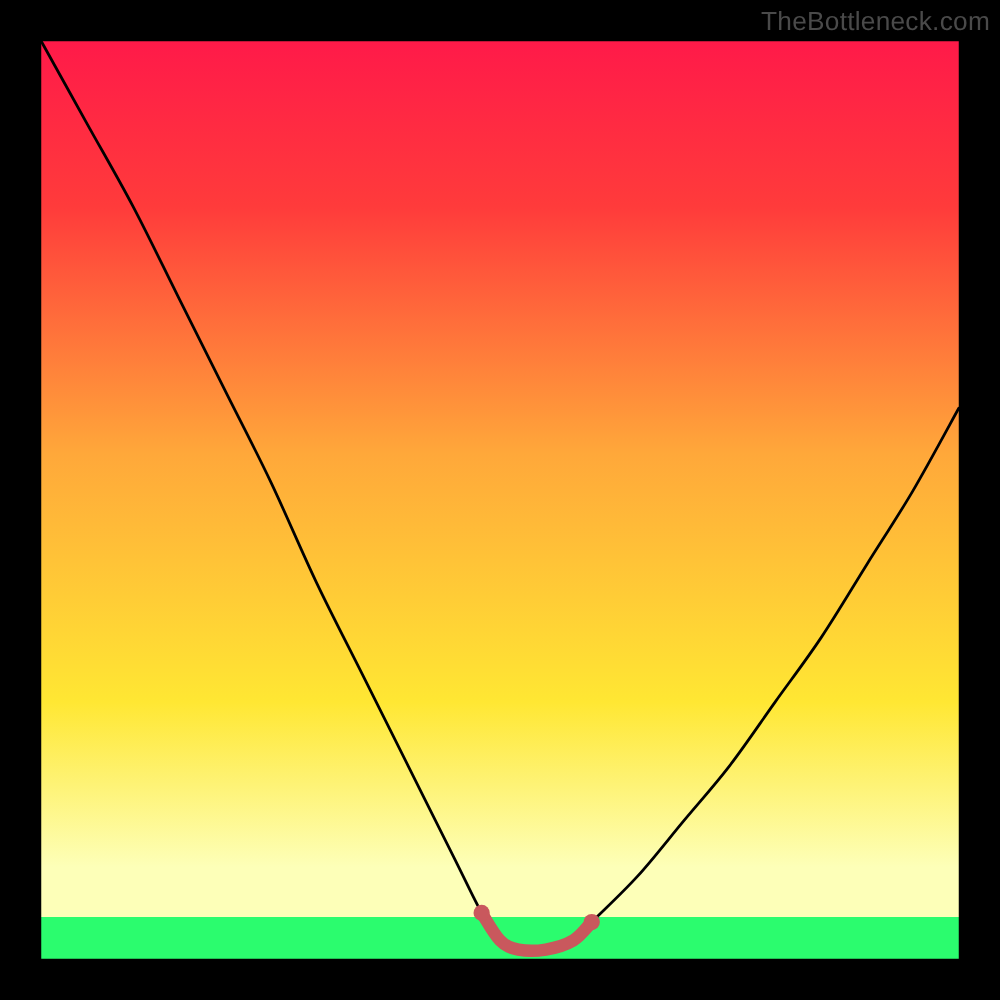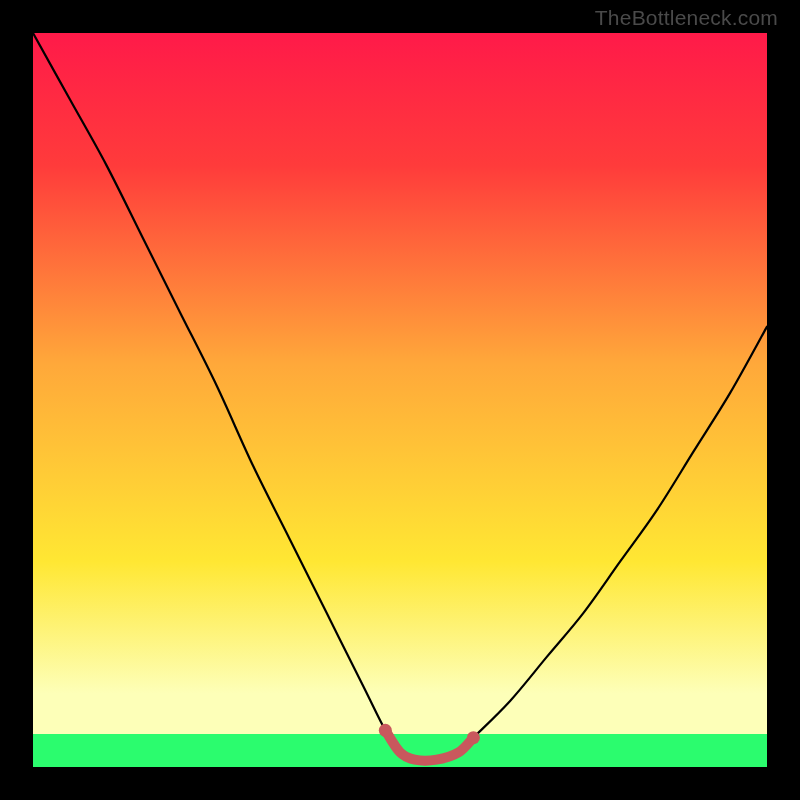--- a/index.html
+++ b/index.html
@@ -32,21 +32,21 @@
       var(--c-yellow) 72%,
       var(--c-pale) 90%,
       var(--c-pale) 95.5%,
       var(--c-green) 95.5%,
       var(--c-green) 100%
     );
   }
   .watermark {
     position: absolute;
     top: 6px;
-    right: 22px;
+    right: 8px;
     color: #4a4a4a;
     font-size: 21px;
     font-weight: 500;
     letter-spacing: 0.2px;
   }
   svg.curve {
     position: absolute;
     left: 0;
     top: 0;
     width: 734px;

